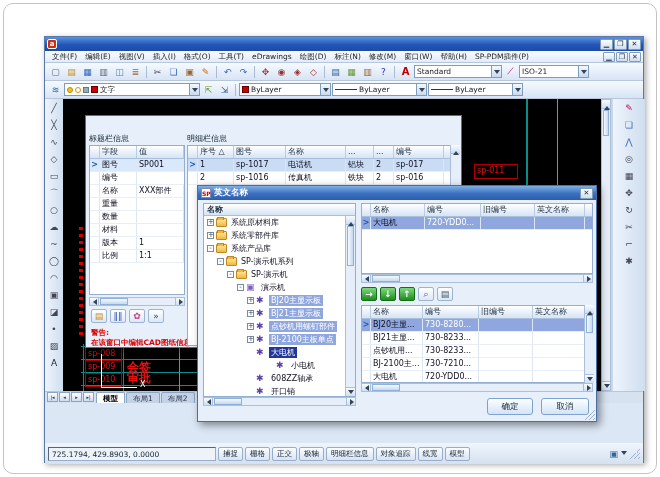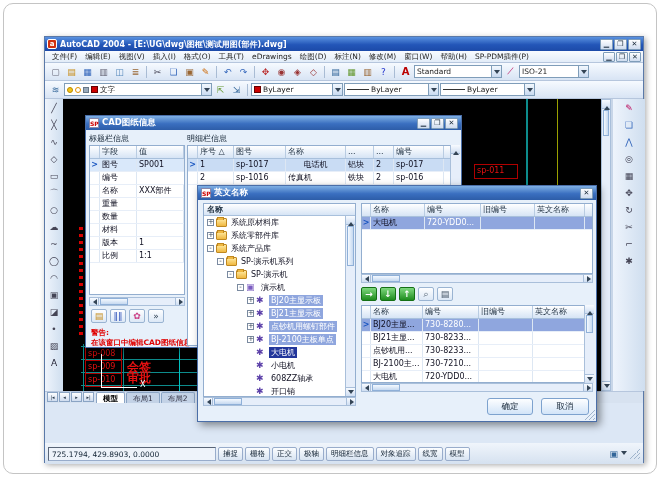--- a/index.html
+++ b/index.html
@@ -115,21 +115,20 @@
 </style>
 </head>
 <body>
 
 <div class="frame"></div>
 
 <div class="window">
 
   <div class="titlebar">
     <span class="appicon">a</span>
-    <span>AutoCAD 2004 - [E:\UG\dwg\图框\测试用图(部件).dwg]</span>
     <span class="wbtns">
       <span class="wb wb-min"></span>
       <span class="wb wb-max"></span>
       <span class="wb wb-close"></span>
     </span>
   </div>
 
   <div class="menubar">
     <span style="display:flex">
         <span class="menu-item">文件(F)</span>
@@ -190,21 +189,21 @@
     <span class="combo" style="width:70px">
         <span>ISO-21</span>
         <span class="arr"></span>
       </span>
   </div>
 
   <div class="tbrow tbrow2">
     <span style="display:flex;gap:1px;align-items:center">
         <span class="tb-icon" style="color: rgb(51, 102, 153);">≋</span>
       </span>
-    <span class="combo" style="width:148px">
+    <span class="combo" style="width:136px">
       <span class="sw-bulb"></span>
       <span class="sw-circ"></span>
       <span class="sw-lock"></span>
       <span class="sw-red"></span>
       <span>文字</span>
       <span class="arr"></span>
     </span>
     <span style="display:flex;gap:1px;align-items:center">
         <span class="tb-icon" style="color: rgb(102, 153, 51);">⇱</span>
         <span class="tb-icon" style="color: rgb(51, 102, 153);">⇲</span>
@@ -322,29 +321,20 @@
       </span>
     <span class="sb-right">
       <span class="sb-ico">▣</span>
       <span class="sb-caret"></span>
       <span class="grip"></span>
     </span>
   </div>
 </div>
 
 <div class="dialog dlg1">
-  <div class="dlg-title">
-    <span class="sp-ico">SP</span>
-    <span>CAD图纸信息</span>
-    <span class="dlg-btns">
-      <span class="wb wb-min"></span>
-      <span class="wb wb-max"></span>
-      <span class="wb wb-close"></span>
-    </span>
-  </div>
 
   <div class="pane" style="left:3px;top:17px;width:96px">
     <div class="sec-label">标题栏信息</div>
     <div class="gt-box" style="position:absolute;left:0;top:12px;width:96px;height:150px">
         <div class="gt-row gt-head">
           <span class="gt-cell" style="width: 10px;"></span>
           <span class="gt-cell" style="width: 37px;">字段</span>
           <span class="gt-cell" style="width: 47px;">值</span>
         </div>
         <div class="gt-row" style="background: rgb(217, 232, 250);">
@@ -414,21 +404,21 @@
           <span class="gt-cell" style="width: 52px;">图号</span>
           <span class="gt-cell" style="width: 60px;">名称</span>
           <span class="gt-cell" style="width: 28px;">...</span>
           <span class="gt-cell" style="width: 20px;">...</span>
           <span class="gt-cell" style="width: 50px;">编号</span>
         </div>
         <div class="gt-row" style="background: rgb(201, 220, 244);">
           <span class="gt-cell marker" style="width: 10px;">&gt;</span>
           <span class="gt-cell" style="width: 36px;">1</span>
           <span class="gt-cell" style="width: 52px;">sp-1017</span>
-          <span class="gt-cell" style="width: 60px; text-align: center;">电话机</span>
+          <span class="gt-cell" style="width: 60px;">电话机</span>
           <span class="gt-cell" style="width: 28px;">铝块</span>
           <span class="gt-cell" style="width: 20px;">2</span>
           <span class="gt-cell" style="width: 50px;">sp-017</span>
         </div>
         <div class="gt-row">
           <span class="gt-cell marker" style="width: 10px;"></span>
           <span class="gt-cell" style="width: 36px;">2</span>
           <span class="gt-cell" style="width: 52px;">sp-1016</span>
           <span class="gt-cell" style="width: 60px;">传真机</span>
           <span class="gt-cell" style="width: 28px;">铁块</span>
@@ -502,21 +492,21 @@
         <div class="tree-row" style="padding-left: 43px;">
           <span class="tree-exp">+</span>
           <span class="tree-ico part"></span>
           <span class="tree-label sel-light">BJ-2100主板单点</span>
         </div>
         <div class="tree-row" style="padding-left: 43px;">
           <span class="tree-exp hidden"></span>
           <span class="tree-ico part"></span>
           <span class="tree-label sel-dark">大电机</span>
         </div>
-        <div class="tree-row" style="padding-left: 43px;">
+        <div class="tree-row" style="padding-left: 63px;">
           <span class="tree-exp hidden"></span>
           <span class="tree-ico part"></span>
           <span class="tree-label">小电机</span>
         </div>
         <div class="tree-row" style="padding-left: 43px;">
           <span class="tree-exp hidden"></span>
           <span class="tree-ico part"></span>
           <span class="tree-label">608ZZ轴承</span>
         </div>
         <div class="tree-row" style="padding-left: 43px;">

